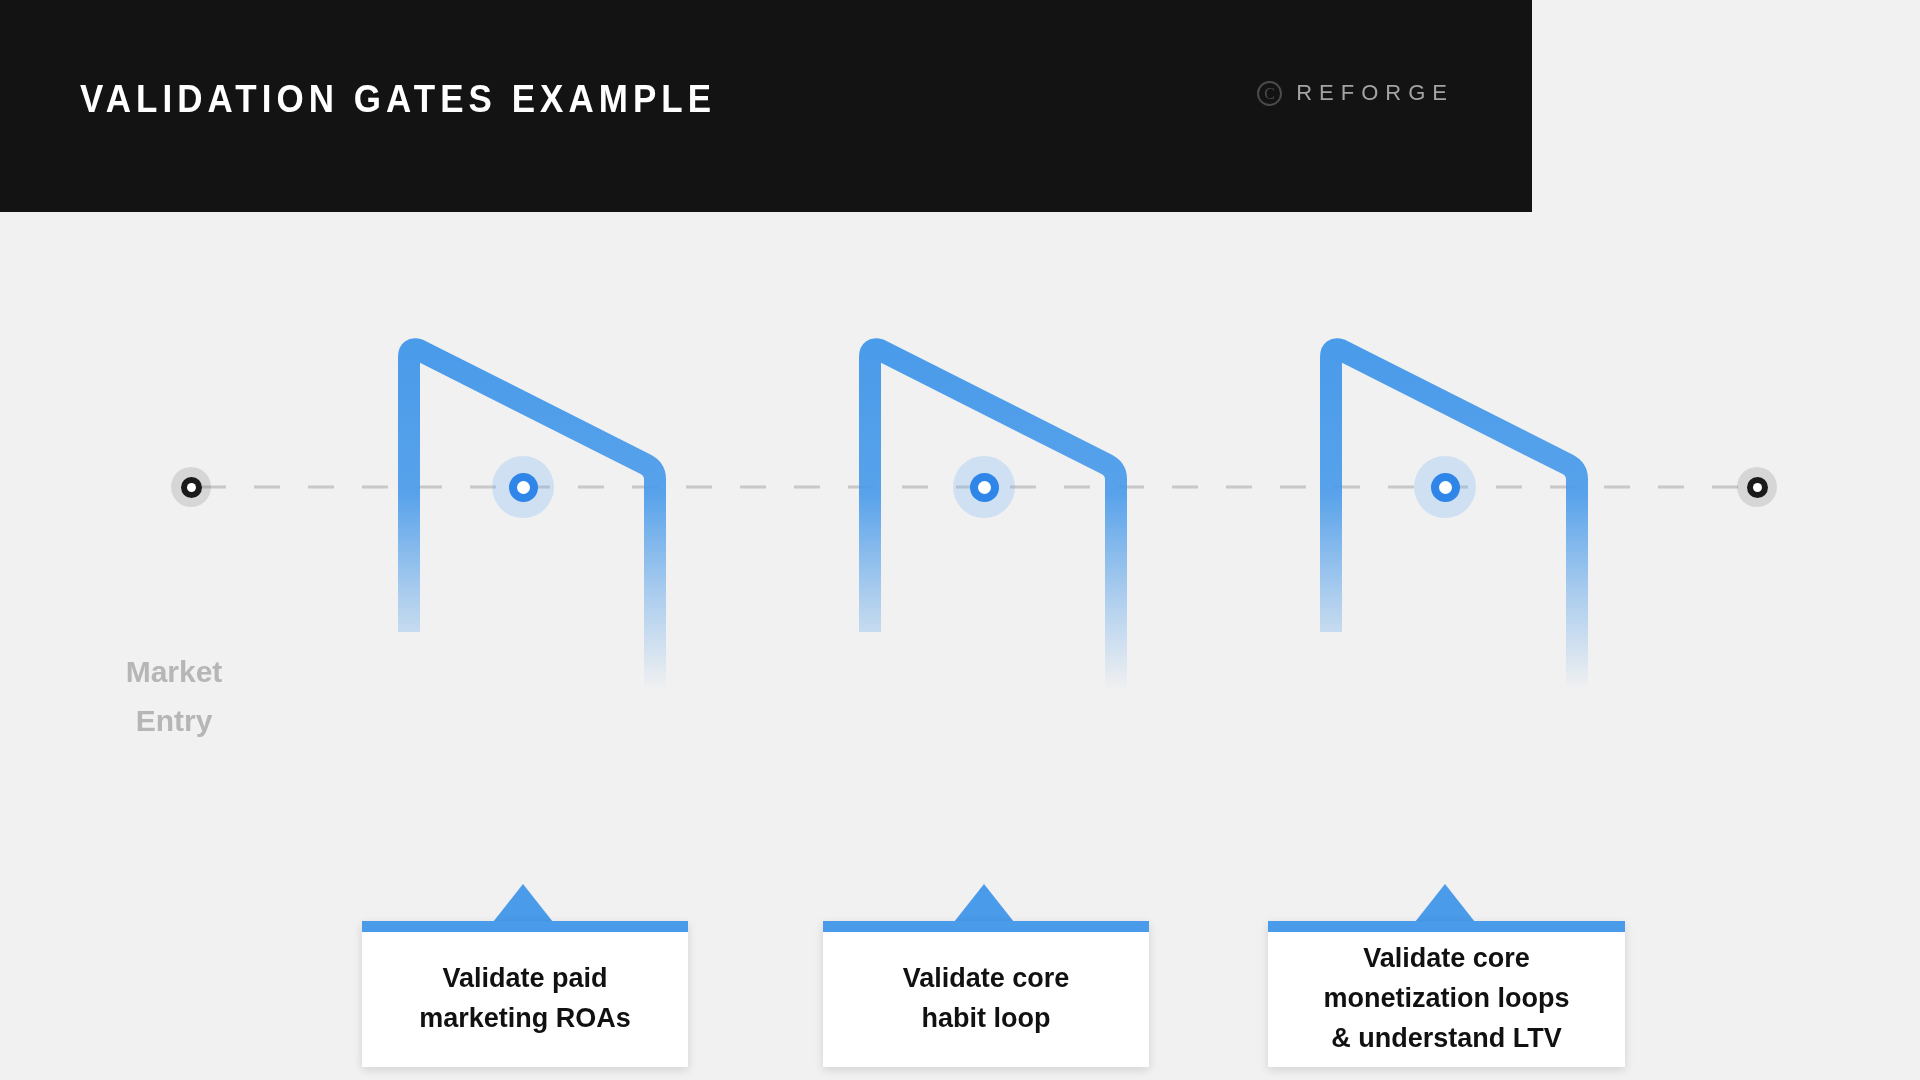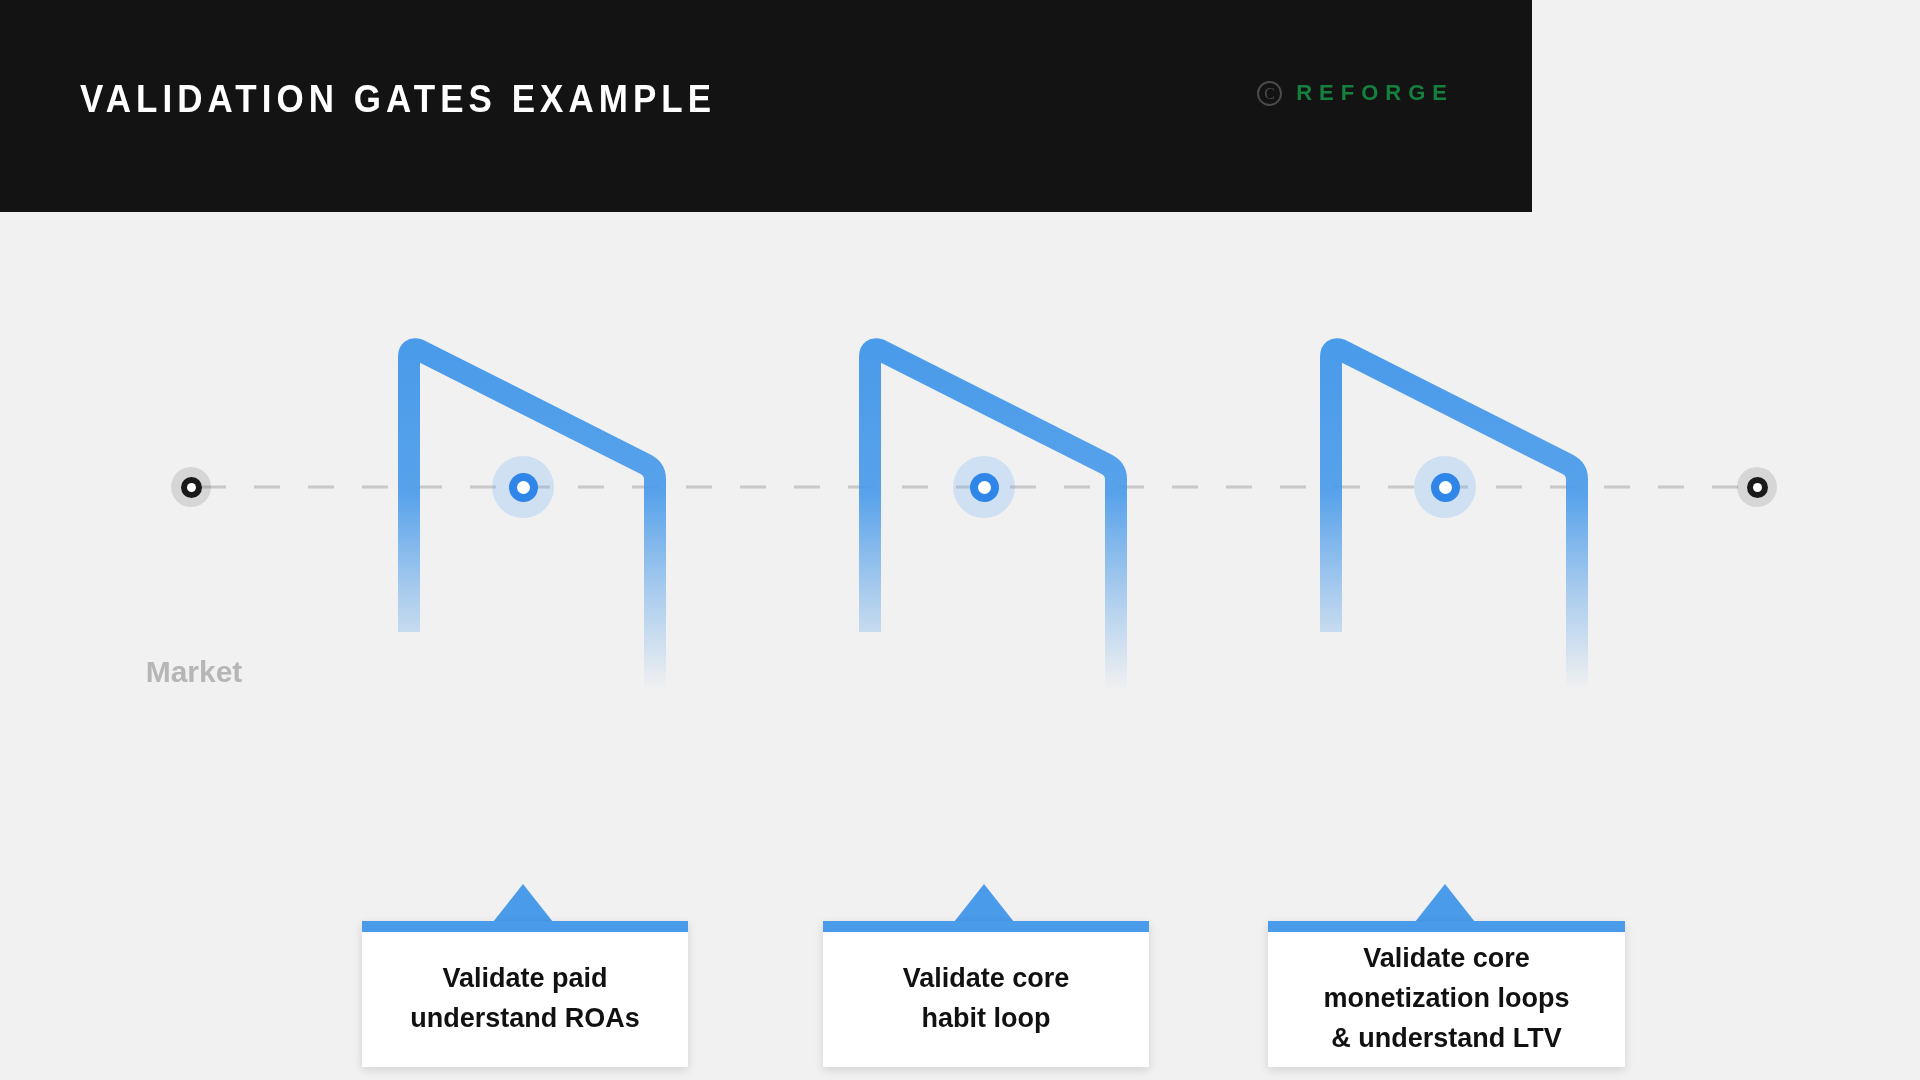--- a/index.html
+++ b/index.html
@@ -54,22 +54,22 @@
     border-radius: 50%;
     color: #4b4b4b;
     font-size: 16px;
     line-height: 21px;
     text-align: center;
     font-family: "Liberation Serif", serif;
   }
 
   #brand-name {
     font-size: 22px;
-    font-weight: bold;
-    color: #15803d;
+    font-weight: normal;
+    color: #a3a3a3;
     letter-spacing: 7px;
     white-space: nowrap;
   }
 
   
   #diagram-stage {
     position: absolute;
     left: 0;
     top: 212px;
     width: 1920px;
@@ -79,21 +79,21 @@
   #diagram-svg {
     position: absolute;
     left: 0; top: 0;
     width: 1920px;
     height: 868px;
   }
 
   
   #market-entry-label {
     position: absolute;
-    left: 94px;
+    left: 74px;
     top: 435px;
     width: 200px;
     text-align: center;
     font-size: 30px;
     line-height: 49px;
     font-weight: bold;
     color: #b6b6b6;
   }
 
   
@@ -234,20 +234,21 @@
 
     <g>
       <path d="M 1331 420 L 1331 145 Q 1331 135 1341 138 L 1567 252 Q 1577 257 1577 267 L 1577 478" fill="none" stroke="url(#legFade)" stroke-width="22" stroke-linejoin="round" stroke-linecap="butt"></path>
       <path d="M 1331 300 L 1331 420" fill="none" stroke="url(#legFade)" stroke-width="22"></path>
       <path d="M 1577 300 L 1577 478" fill="none" stroke="url(#legFadeRight)" stroke-width="22"></path>
     </g>
   </svg>
 
   <div id="market-entry-label">
     <div>Market</div>
+    <div>Entry</div>
   </div>
 
   <div class="timeline-endpoint" style="left:191px; top:275px;">
     <div class="ring">
       <div class="core"></div>
     </div>
   </div>
 
   <div class="timeline-endpoint" style="left:1757px; top:275px;">
     <div class="ring">
@@ -271,21 +272,21 @@
     </div>
   </div>
 
   <div class="card-pointer" style="left:523px; top:672px;"></div>
   <div class="card-pointer" style="left:984px; top:672px;"></div>
   <div class="card-pointer" style="left:1445px; top:672px;"></div>
 
   <div class="gate-card" style="left:362px; top:709px; width:326px; height:146px;">
     <div class="card-topbar"></div>
     <div class="card-text">Validate paid
-understand ROAs</div>
+marketing ROAs</div>
   </div>
 
   <div class="gate-card" style="left:823px; top:709px; width:326px; height:146px;">
     <div class="card-topbar"></div>
     <div class="card-text">Validate core
 habit loop</div>
   </div>
 
   <div class="gate-card" style="left:1268px; top:709px; width:357px; height:146px;">
     <div class="card-topbar"></div>

